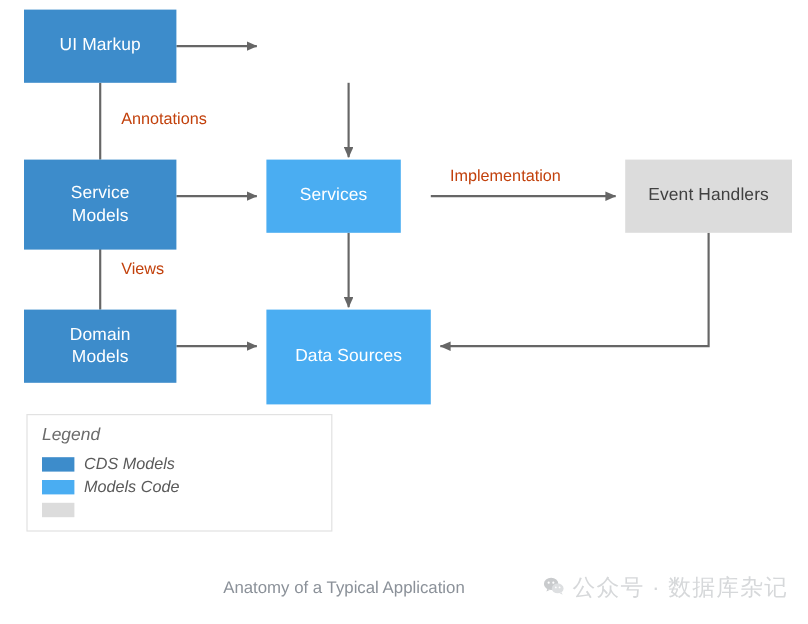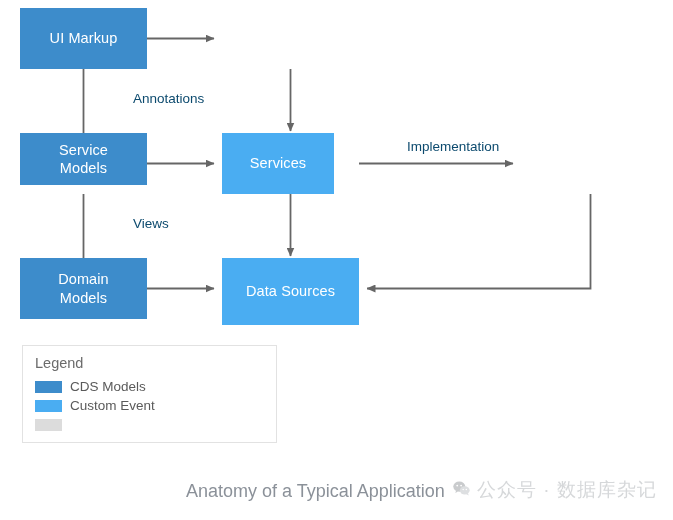--- a/index.html
+++ b/index.html
@@ -54,49 +54,49 @@
     background: #4aadf2;
     color: #ffffff;
   }
   .node.runtime {
     background: #dcdcdc;
     color: #404040;
   }
 
   #node-ui-markup      { left: 20px;  top: 8px;   width: 127px; height: 61px; }
   #node-uis-consumers  { left: 222px; top: 8px;   width: 137px; height: 61px; }
-  #node-service-models { left: 20px;  top: 133px; width: 127px; height: 52px; }
+  #node-service-models { left: 20px;  top: 133px; width: 127px; height: 75px; }
   #node-services       { left: 222px; top: 133px; width: 112px; height: 61px; }
   #node-event-handlers { left: 521px; top: 133px; width: 139px; height: 61px; }
   #node-domain-models  { left: 20px;  top: 258px; width: 127px; height: 61px; }
-  #node-data-sources   { left: 222px; top: 258px; width: 137px; height: 67px; }
+  #node-data-sources   { left: 222px; top: 258px; width: 137px; height: 79px; }
 
   
   .edge-label {
     position: absolute;
-    color: #0c4a6e;
+    color: #c2410c;
     font-size: 13.5px;
     white-space: nowrap;
-    margin-left: 32px;
   }
   #edge-label-annotations { left: 101px; top: 91px; }
   #edge-label-views       { left: 101px; top: 216px; text-align: center; }
   #edge-label-implementation { left: 375px; top: 139px; }
 
   
   #legend-box {
     position: absolute;
     left: 22px;
     top: 345px;
     width: 255px;
     height: 98px;
     box-sizing: border-box;
     background: #ffffff;
     border: 1px solid #e2e2e2;
     padding: 9px 0 0 12px;
+    font-style: italic;
   }
   #legend-title {
     color: #6b6b6b;
     font-size: 14.5px;
     margin-bottom: 6px;
   }
   .legend-row {
     display: flex;
     align-items: center;
     height: 19px;
@@ -111,21 +111,21 @@
     color: #5a5a5a;
     font-size: 13.5px;
   }
 
   
   #caption {
     position: absolute;
     left: 186px;
     top: 481px;
     color: #8b9199;
-    font-size: 18px;
+    font-size: 14px;
     white-space: nowrap;
   }
 
   
   #watermark {
     position: absolute;
     left: 452px;
     top: 477px;
     display: flex;
     align-items: center;
@@ -194,20 +194,21 @@
   </svg>
 
   <div class="node cds" id="node-ui-markup">UI Markup</div>
 
 
   <div class="node cds" id="node-service-models">Service
 Models</div>
 
   <div class="node custom" id="node-services">Services</div>
 
+  <div class="node runtime" id="node-event-handlers">Event Handlers</div>
 
   <div class="node cds" id="node-domain-models">Domain
 Models</div>
 
   <div class="node custom" id="node-data-sources">Data Sources</div>
 
   <div class="edge-label" id="edge-label-annotations">Annotations</div>
 
   <div class="edge-label" id="edge-label-views">Views</div>
 
@@ -216,21 +217,21 @@
   <div id="legend-box">
     <div id="legend-title">Legend</div>
 
     <div class="legend-row">
       <span class="legend-swatch" style="background:#3d8ccb;"></span>
       <span class="legend-label">CDS Models</span>
     </div>
 
     <div class="legend-row">
       <span class="legend-swatch" style="background:#4aadf2;"></span>
-      <span class="legend-label">Custom Event</span>
+      <span class="legend-label">Models Code</span>
     </div>
 
     <div class="legend-row">
       <span class="legend-swatch" style="background:#dcdcdc;"></span>
     </div>
   </div>
 
   <div id="caption">Anatomy of a Typical Application</div>
 
   <div id="watermark">

